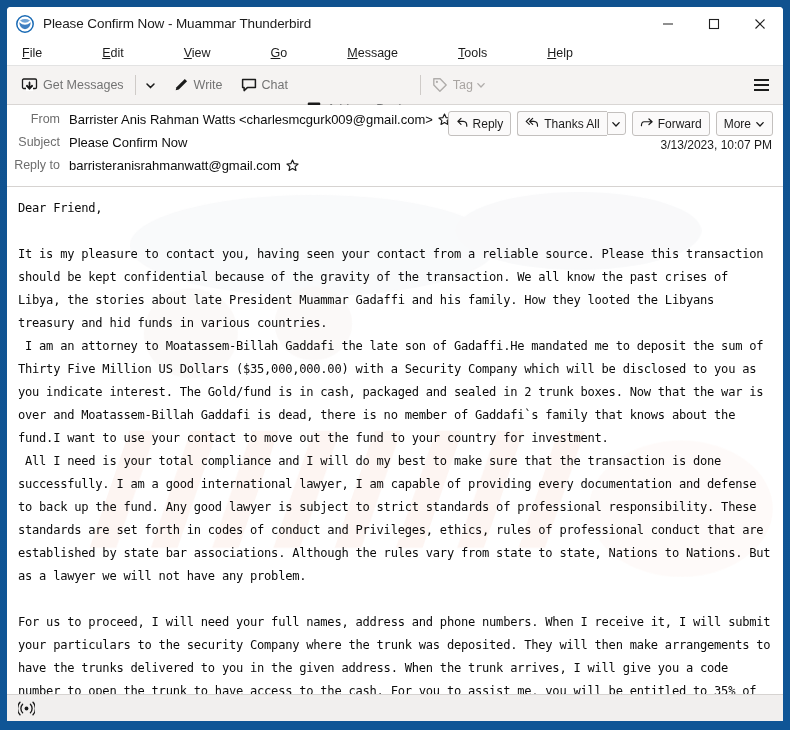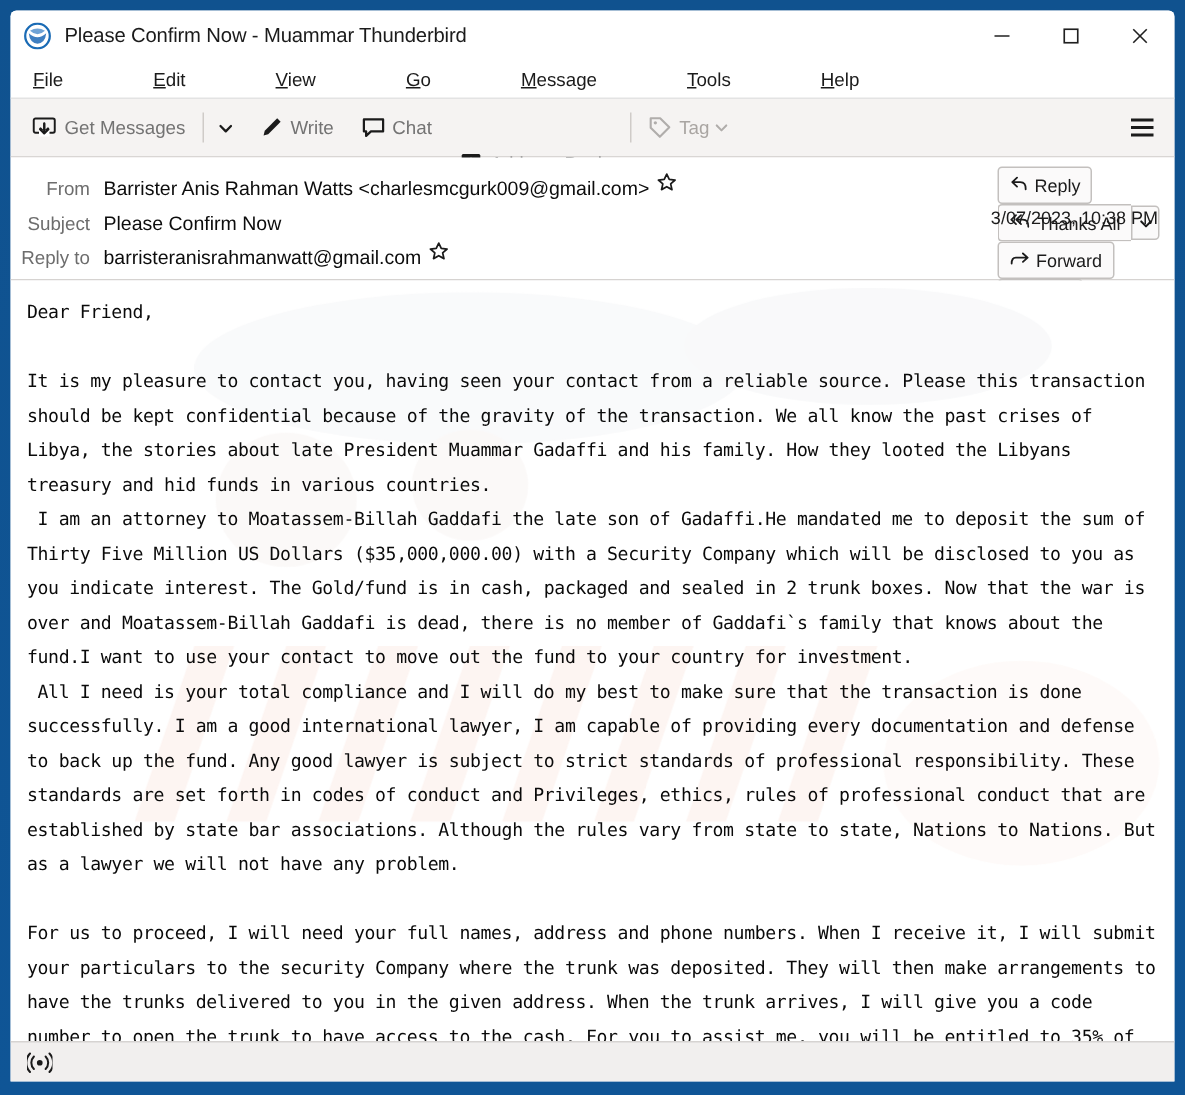--- a/index.html
+++ b/index.html
@@ -155,21 +155,21 @@
   
   #msg-header {
     flex: 0 0 auto;
     background: #ffffff;
     padding: 6px 0 6px 0;
     border-bottom: 1px solid #d6d3d1;
     position: relative;
   }
   .hdr-row {
     display: flex;
-    align-items: flex-end;
+    align-items: flex-start;
     min-height: 21px;
     padding: 1px 0;
   }
   .hdr-label {
     width: 62px;
     flex: 0 0 62px;
     text-align: right;
     font-size: 12.5px;
     color: #6d6d6d;
     padding-right: 9px;
@@ -183,22 +183,21 @@
   .star {
     display: inline-block;
     margin-left: 5px;
     vertical-align: -2px;
   }
   #hdr-actions {
     position: absolute;
     right: 10px;
     top: 6px;
     display: flex;
-    align-items: flex-start;
-    flex-direction: column;
+    align-items: flex-end;
   }
   .act-btn {
     display: flex;
     align-items: center;
     height: 23px;
     border: 1px solid #c3c0be;
     background: #fbfafa;
     border-radius: 3px;
     padding: 0 7px;
     margin-left: 6px;
@@ -452,21 +451,21 @@
         </div>
         <div class="act-btn">
           <span class="lbl" style="margin-left:0;">More</span>
           <span style="margin-left:4px; display:flex; align-items:center;">
             <svg width="10" height="10" viewBox="0 0 11 11">
                 <path d="M2 4 l3.5 3.6 L9 4" fill="none" stroke="#1b1b1b" stroke-width="1.5" stroke-linecap="round" stroke-linejoin="round"></path>
               </svg>
           </span>
         </div>
       </div>
-      <div id="msg-date">3/07/2023, 10:38 PM</div>
+      <div id="msg-date">3/13/2023, 10:07 PM</div>
     </div>
 
     <div id="msg-body">
       <svg id="watermark" viewBox="0 0 760 520" preserveAspectRatio="none">
         <g opacity="0.5">
           <ellipse cx="300" cy="60" rx="180" ry="52" fill="#f3f4f6"></ellipse>
           <ellipse cx="560" cy="45" rx="120" ry="40" fill="#f2f3f5"></ellipse>
           <g transform="translate(120,250) skewX(-18)" fill="#fbeae4">
             <rect x="0" y="0" width="26" height="120"></rect>
             <rect x="60" y="0" width="26" height="120"></rect>

